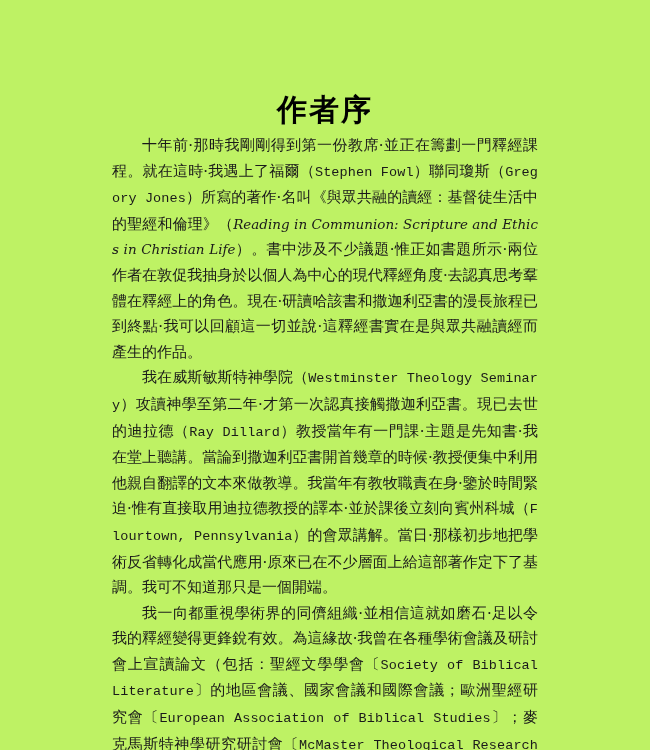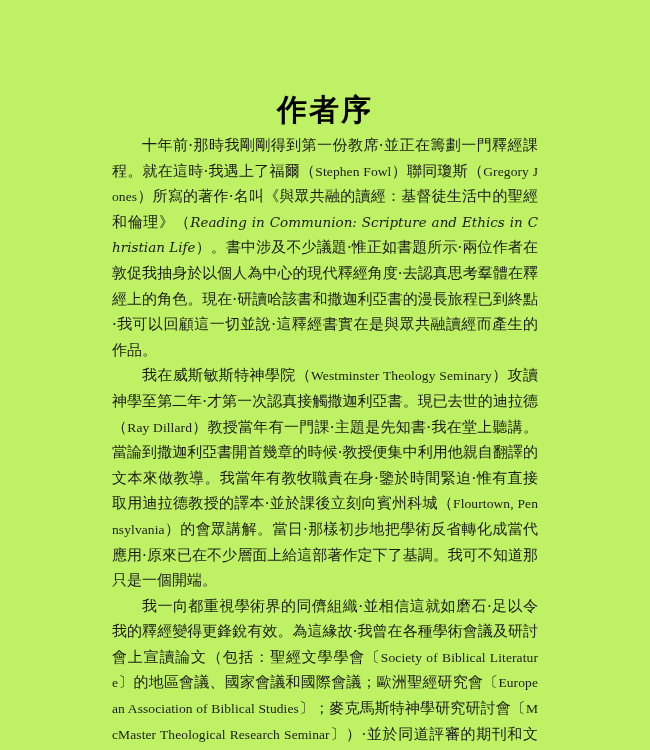--- a/index.html
+++ b/index.html
@@ -57,21 +57,21 @@
     margin: 0;
     text-indent: 2em;
     text-align: justify;
     text-justify: inter-character;
     word-break: break-all;
     line-break: strict;
   }
 
   
   .latin {
-    font-family: Liberation Serif, serif;
+    font-family: Liberation Mono, monospace;
     font-size: 13.5px;
     letter-spacing: 0.1px;
   }
   .latin-i {
     font-family: "DejaVu Serif", "Liberation Serif", serif;
     font-style: italic;
     font-size: 13.5px;
   }
 </style>
 </head>

